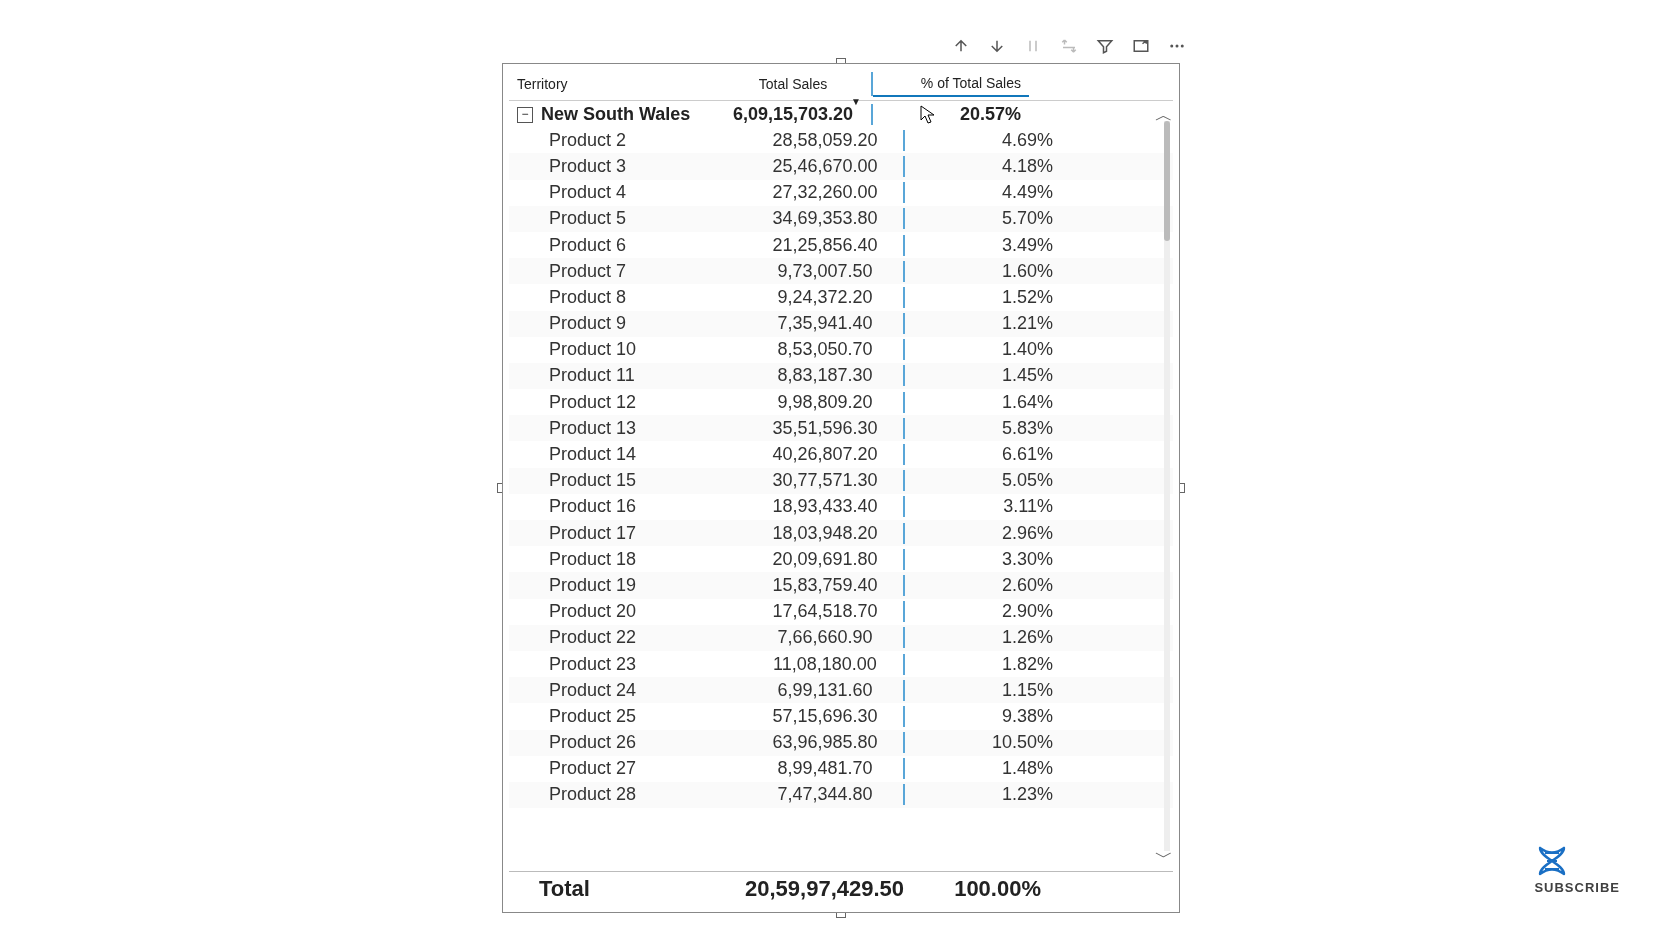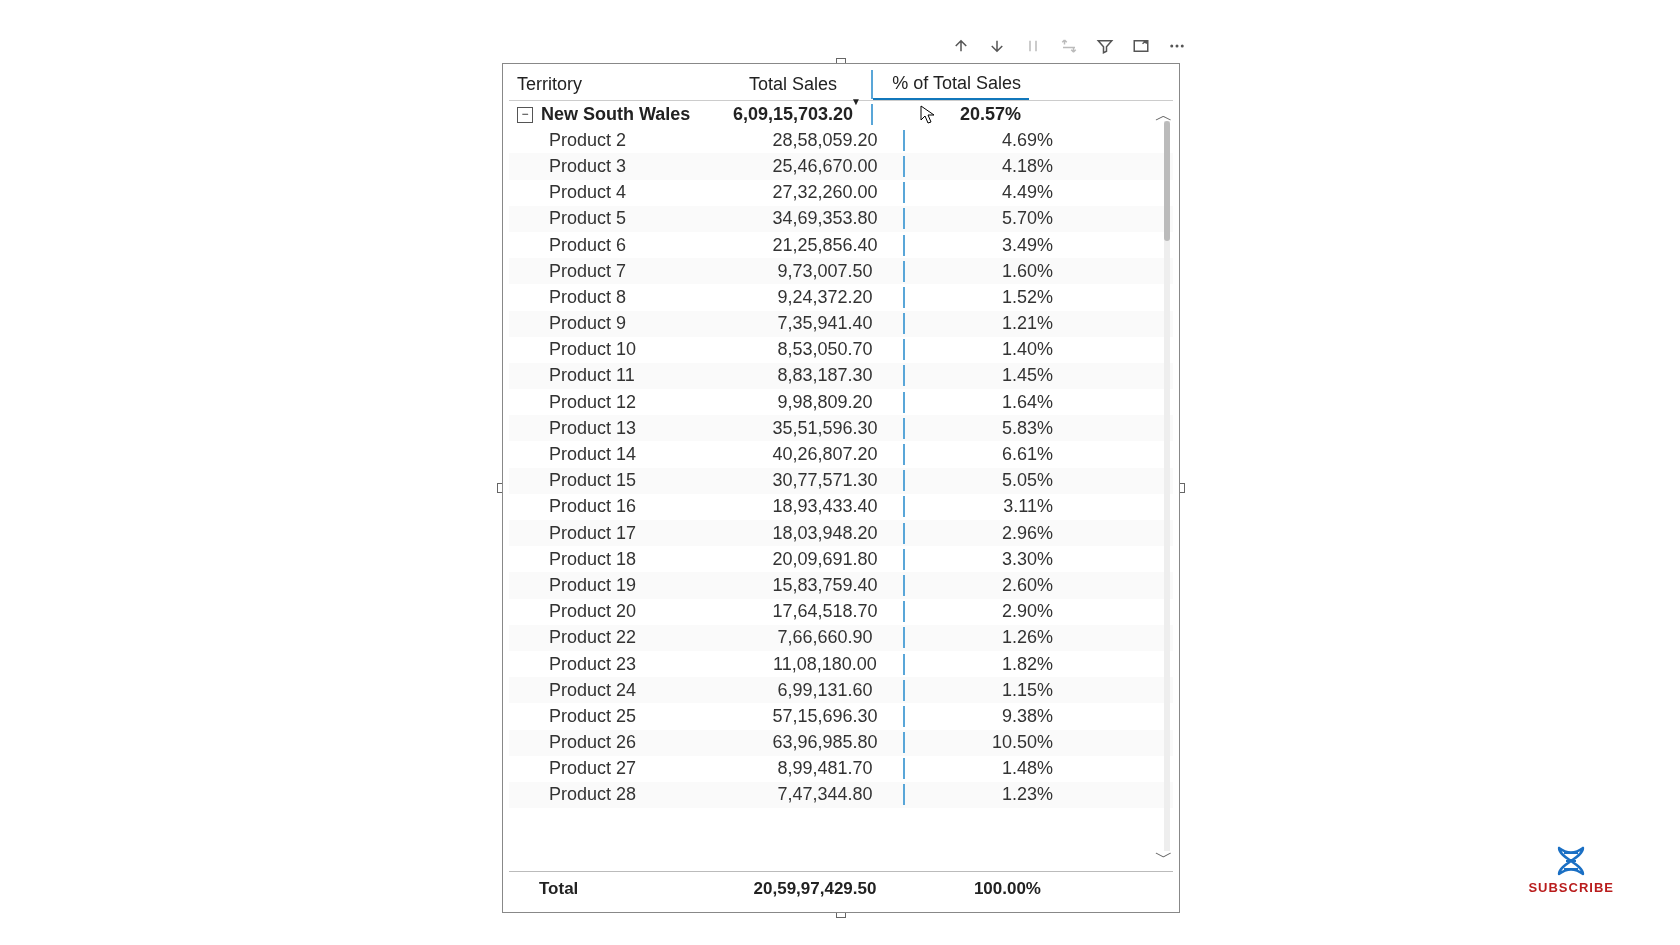--- a/index.html
+++ b/index.html
@@ -83,21 +83,21 @@
 
   .header-row {
     display: flex;
     align-items: center;
     height: 32px;
     border-bottom: 1px solid #ccc;
     position: relative;
   }
   .header-cell {
     padding: 4px 8px 4px 8px;
-    font-size: 18px;
+    font-size: 14px;
     color: #222;
     position: relative;
   }
   .header-cell.sorted {
     border-bottom: 2px solid #1177bb;
   }
   .sort-arrow {
     position: absolute;
     left: 12px;
     top: 28px;
@@ -170,34 +170,33 @@
   .data-row .col-territory.child { padding-left: 40px; }
 
   .col-sales-cell { border-right: 2px solid #59a6d8; }
 
   .total-row {
     display: flex;
     align-items: center;
     height: 34px;
     border-top: 1px solid #bbb;
     font-weight: 700;
-    font-size: 17px;
+    font-size: 22px;
   }
   .total-row .cell { padding: 0 8px; }
   .total-row .col-territory { padding-left: 30px; }
 
   
   .subscribe {
     position: absolute;
-    right: 66px;
+    right: 60px;
     bottom: 50px;
     display: flex;
     flex-direction: column;
-    align-items: center;
-    color: #b91c1c;
+    color: #404040;
     font-weight: 700;
     font-size: 13px;
     letter-spacing: 1px;
   }
   .subscribe svg { margin-bottom: 4px; }
 
   
   .cursor-fake {
     position: absolute;
     left: 417px;

